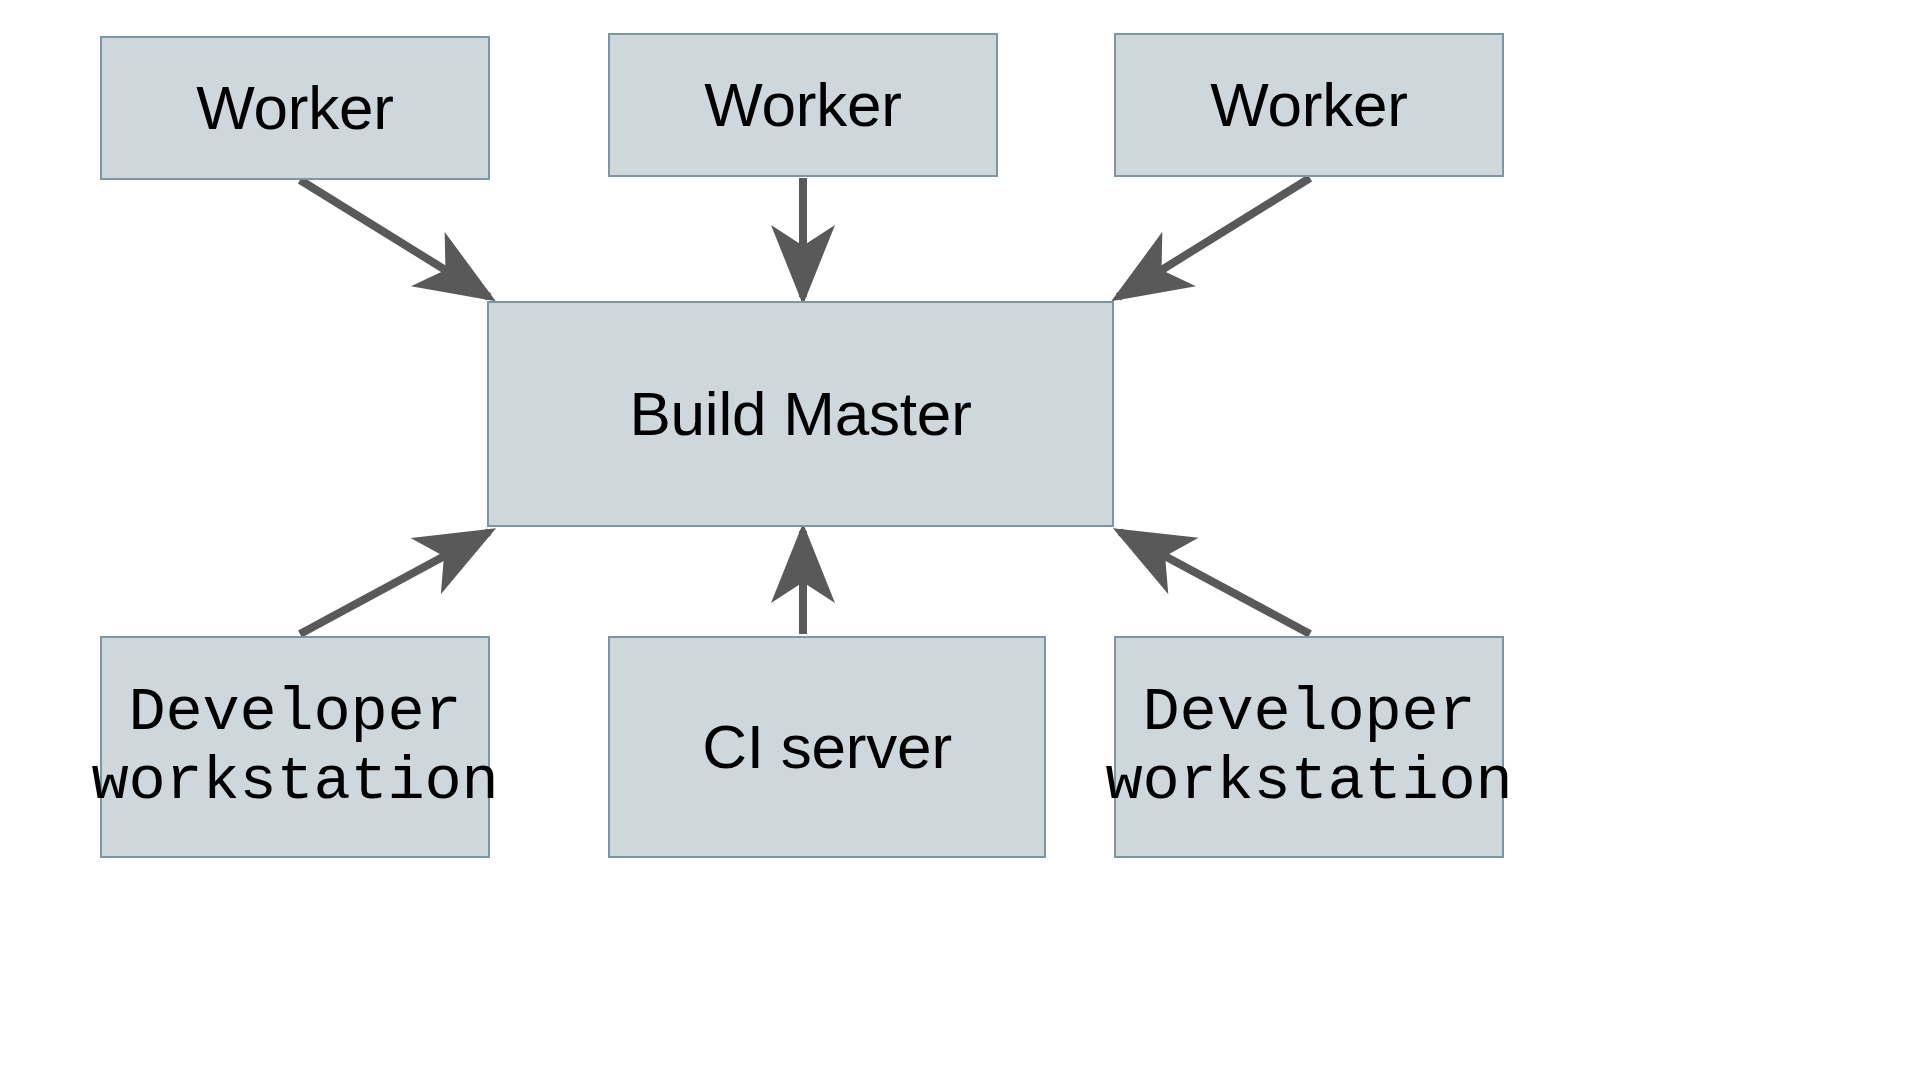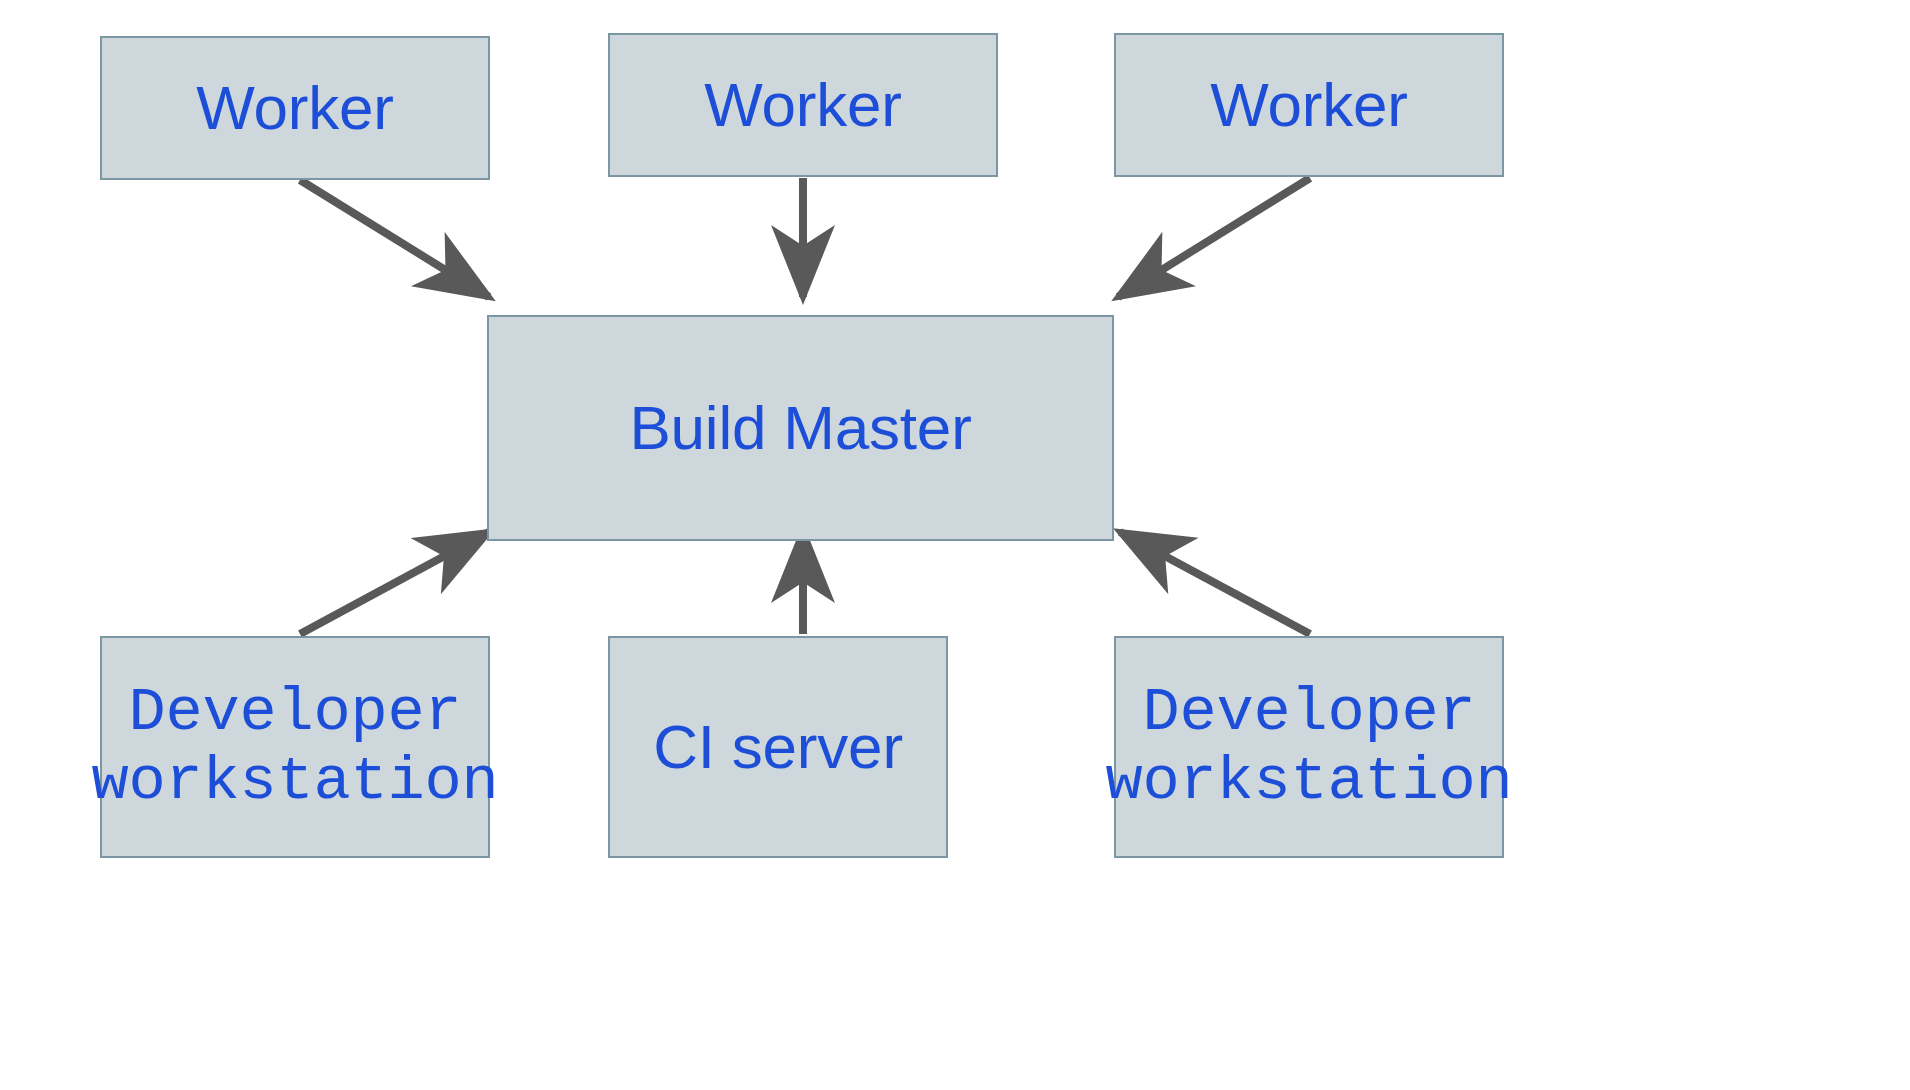--- a/index.html
+++ b/index.html
@@ -31,38 +31,38 @@
     position: absolute;
     box-sizing: border-box;
     background: #ced8dc;
     border: 2px solid #7c96a3;
     display: flex;
     align-items: center;
     justify-content: center;
     text-align: center;
   }
   .node-label {
-    color: #1d4ed8;
+    color: #000000;
     font-weight: 400;
     line-height: 1.12;
     letter-spacing: -0.2px;
     white-space: pre-line;
   }
   .lbl-worker   { font-size: 62px; }
   .lbl-master   { font-size: 62px; }
   .lbl-ci       { font-size: 62px; }
   .lbl-dev      { font-size: 62px; font-family: Liberation Mono, monospace; }
 
   
   #node-worker-left   { left: 100px;  top: 36px;  width: 390px; height: 144px; }
   #node-worker-mid    { left: 608px;  top: 33px;  width: 390px; height: 144px; }
   #node-worker-right  { left: 1114px; top: 33px;  width: 390px; height: 144px; }
-  #node-build-master  { left: 487px;  top: 315px; width: 627px; height: 226px; }
+  #node-build-master  { left: 487px;  top: 301px; width: 627px; height: 226px; }
   #node-dev-left      { left: 100px;  top: 636px; width: 390px; height: 222px; }
-  #node-ci-server     { left: 608px;  top: 636px; width: 340px; height: 222px; }
+  #node-ci-server     { left: 608px;  top: 636px; width: 438px; height: 222px; }
   #node-dev-right     { left: 1114px; top: 636px; width: 390px; height: 222px; }
 </style>
 </head>
 <body>
 
 <div id="canvas">
 
   <svg id="edge-layer" viewBox="0 0 1910 1090" width="1910" height="1090" xmlns="http://www.w3.org/2000/svg">
     <defs>
       <marker id="arrowhead" markerWidth="12" markerHeight="12" refX="9" refY="4" orient="auto" markerUnits="strokeWidth">

